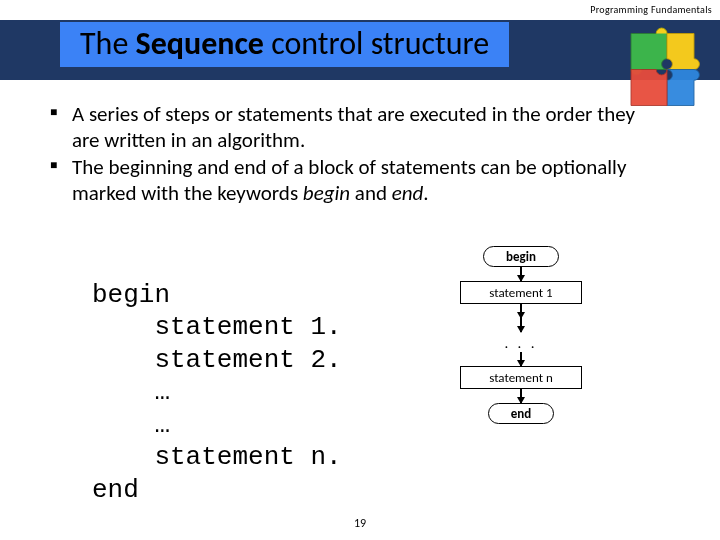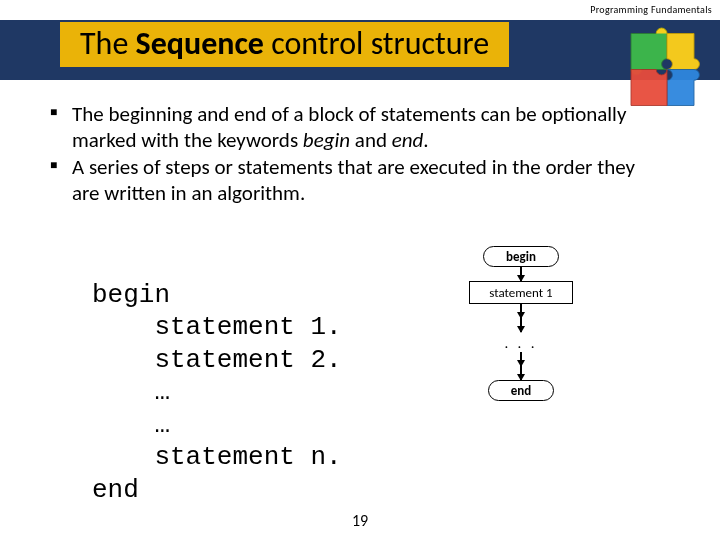--- a/index.html
+++ b/index.html
@@ -25,21 +25,21 @@
     top: 20px;
     left: 0;
     width: 720px;
     height: 60px;
     background: #1f3864;
   }
   .title-box {
     position: absolute;
     top: 22px;
     left: 60px;
-    background: #eab308;
+    background: #3b82f6;
     padding: 4px 20px 6px 20px;
     font-size: 32px;
     line-height: 1.1;
   }
   .title-box .seq { font-weight: 700; }
   .puzzle-icon {
     position: absolute;
     top: 20px;
     right: 8px;
     width: 90px;
@@ -88,21 +88,21 @@
   .fc-term {
     border: 1.3px solid #000;
     border-radius: 14px;
     padding: 2px 22px;
     font-size: 13px;
     font-weight: 700;
     background: #fff;
   }
   .fc-box {
     border: 1.3px solid #000;
-    width: 104px;
+    width: 122px;
     text-align: center;
     font-size: 13px;
     padding: 3px 0;
     background: #fff;
   }
   .fc-arrow {
     width: 1.3px;
     height: 14px;
     background: #000;
     position: relative;
@@ -120,21 +120,21 @@
   .fc-dots {
     font-size: 15px;
     letter-spacing: 3px;
     padding: 2px 0 0 0;
   }
   .page-num {
     position: absolute;
     bottom: 10px;
     left: 50%;
     transform: translateX(-50%);
-    font-size: 16px;
+    font-size: 12px;
   }
 </style>
 </head>
 <body>
 
 <div class="course-label">Programming Fundamentals</div>
 
 <div class="title-bar"></div>
 <div class="title-box">
   <span>The </span><span class="seq">Sequence</span><span> control structure</span>
@@ -144,24 +144,24 @@
   <g>
     <path d="M10 15 h28 a6 6 0 1 1 12 0 h0 v28 a6 6 0 1 0 0 12 v0 h-28 a6 6 0 1 1 -12 0 v-40 z" fill="#3cb44b" stroke="#2a7a33" stroke-width="1"></path>
     <path d="M50 15 h30 v28 a6 6 0 1 1 0 12 v0 h-30 a6 6 0 1 0 0 -12 v-28 a6 6 0 1 0 -12 0" fill="#ffd11a" stroke="#c9a200" stroke-width="1" opacity="0.95"></path>
     <path d="M50 55 h30 a6 6 0 1 1 0 12 v28 h-30 v-28 a6 6 0 1 0 0 -12 z" fill="#2e86de" stroke="#1b5f9e" stroke-width="1" opacity="0.95"></path>
     <path d="M10 55 h28 a6 6 0 1 0 12 0 v40 h-40 z" fill="#e74c3c" stroke="#a83226" stroke-width="1" opacity="0.95"></path>
   </g>
 </svg>
 
 <ul class="bullets">
   <li>
-    <span>The beginning and end of a block of statements can be optionally marked with the keywords </span><span class="italic">begin</span><span> and </span><span class="italic">end</span><span>.</span>
+    <span>A series of steps or statements that are executed in the order they are written in an algorithm.</span>
   </li>
   <li>
-    <span>A series of steps or statements that are executed in the order they are written in an algorithm.</span>
+    <span>The beginning and end of a block of statements can be optionally marked with the keywords </span><span class="italic">begin</span><span> and </span><span class="italic">end</span><span>.</span>
   </li>
 </ul>
 
 <div class="code-block">
 <span>begin</span>
 <span>    statement 1.</span>
 <span>    statement 2.</span>
 <span>    …</span>
 <span>    …</span>
 <span>    statement n.</span>
@@ -169,17 +169,18 @@
 </div>
 
 <div class="flowchart">
   <div class="fc-term">begin</div>
   <div class="fc-arrow"></div>
   <div class="fc-box">statement 1</div>
   <div class="fc-arrow"></div>
   <div class="fc-arrow"></div>
   <div class="fc-dots">. . .</div>
   <div class="fc-arrow"></div>
+  <div class="fc-box">statement n</div>
   <div class="fc-arrow"></div>
   <div class="fc-term">end</div>
 </div>
 
 <div class="page-num">19</div>
 
 </body></html>

